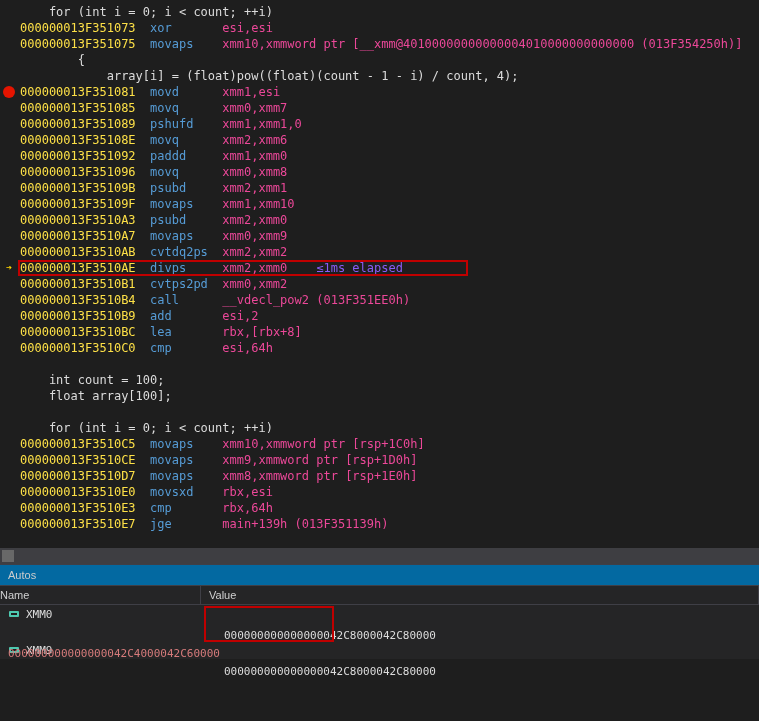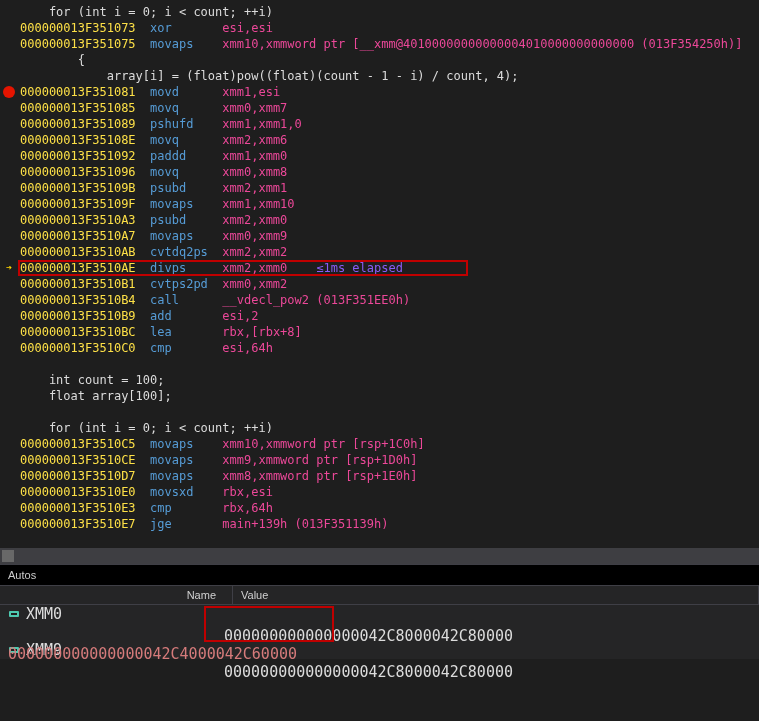--- a/index.html
+++ b/index.html
@@ -74,40 +74,40 @@
     height: 12px;
     background: #686868;
     margin-left: 2px;
   }
   .autos {
     background: #252526;
     border-top: 1px solid #3f3f46;
   }
   .autos-title {
     padding: 4px 8px;
-    background: #000000;
+    background: #0369a1;
     color: #ccc;
     font-family: "Segoe UI", sans-serif;
     font-size: 11px;
   }
   .autos-header {
     display: flex;
     border-top: 1px solid #3f3f46;
     border-bottom: 1px solid #3f3f46;
     background: #252526;
     font-family: "Segoe UI", sans-serif;
     font-size: 11px;
     color: #d0d0d0;
   }
-  .autos-header .col-name { width: 200px; border-right: 1px solid #3f3f46; padding: 3px 16px; text-align: right; }
+  .autos-header .col-name { width: 200px; border-right: 1px solid #3f3f46; padding: 3px 0; }
   .autos-header .col-value { flex: 1; padding: 3px 8px; border-right: 1px solid #3f3f46;}
   .autos-row {
     display: flex;
     font-family: Consolas, monospace;
-    font-size: 15px;
+    font-size: 11px;
     color: #dcdcdc;
     align-items: center;
     height: 18px;
   }
   .autos-row .col-name {
     width: 200px;
     padding: 0 8px;
     display: flex;
     align-items: center;
     gap: 6px;

